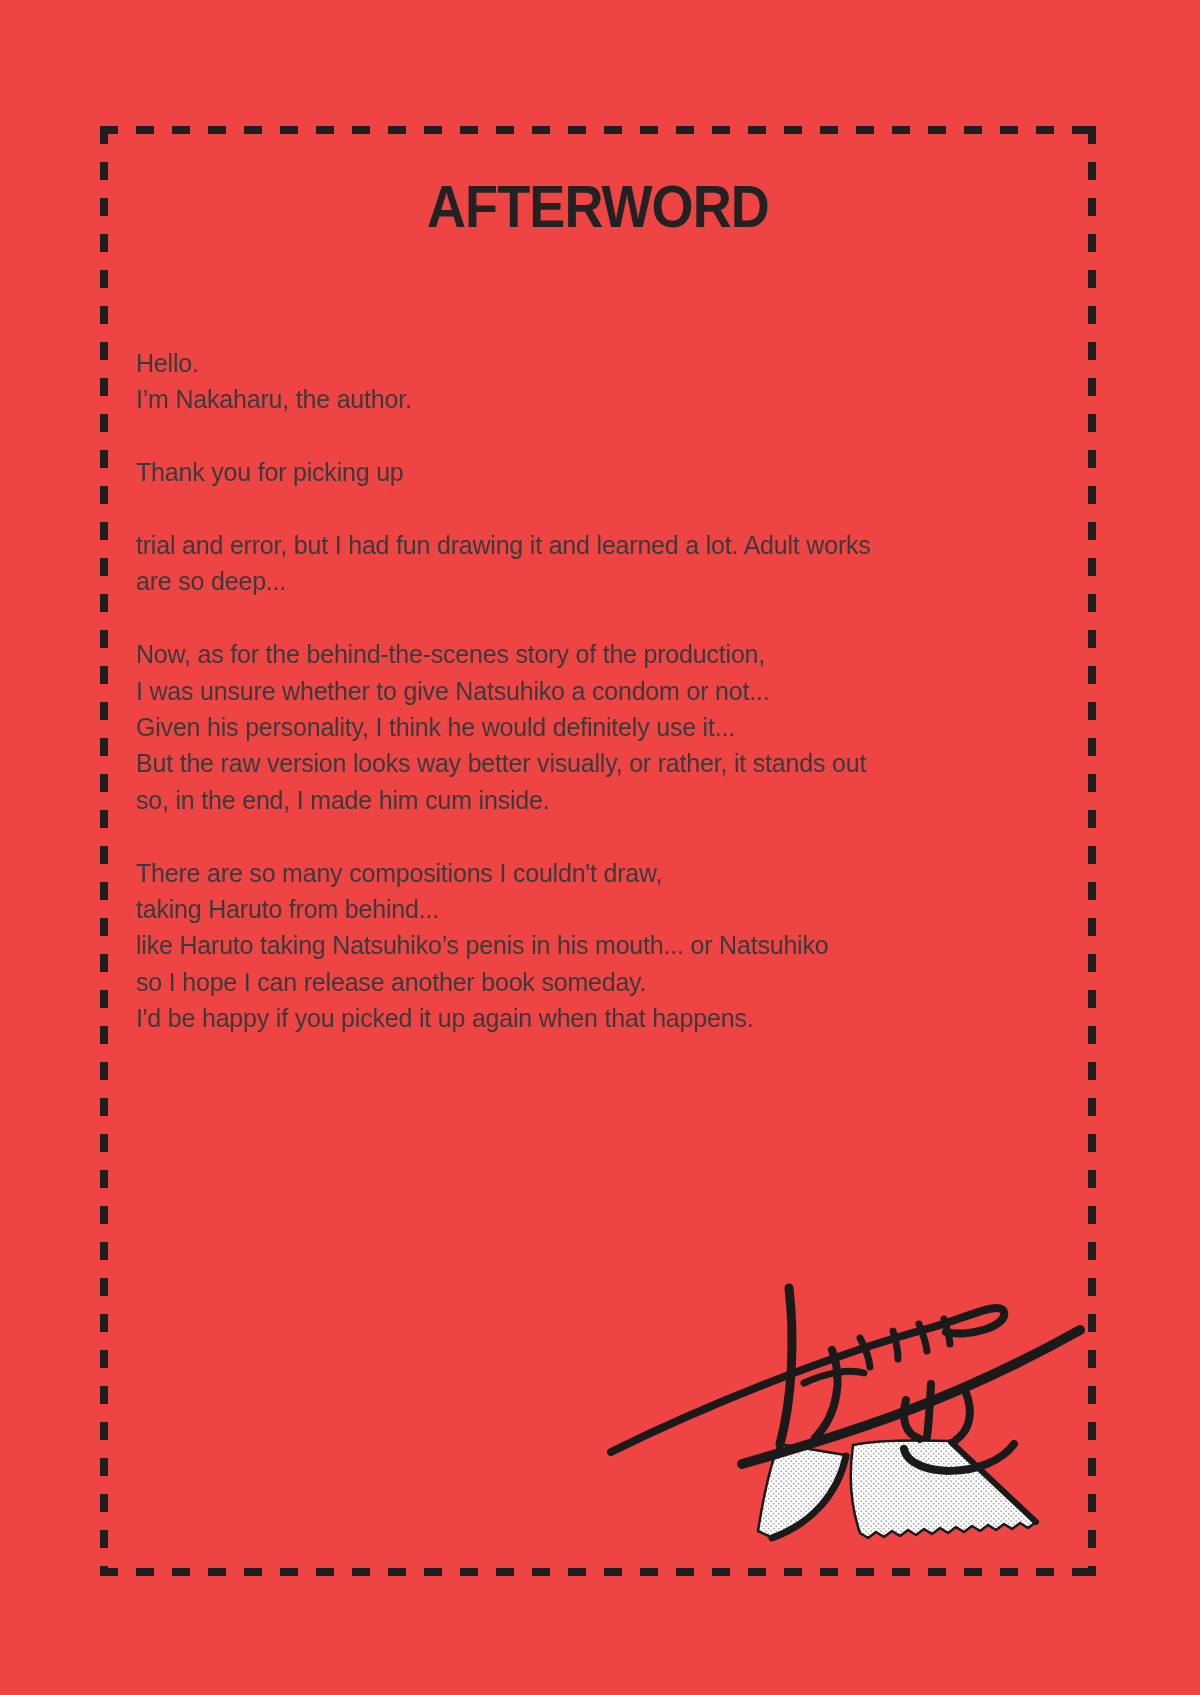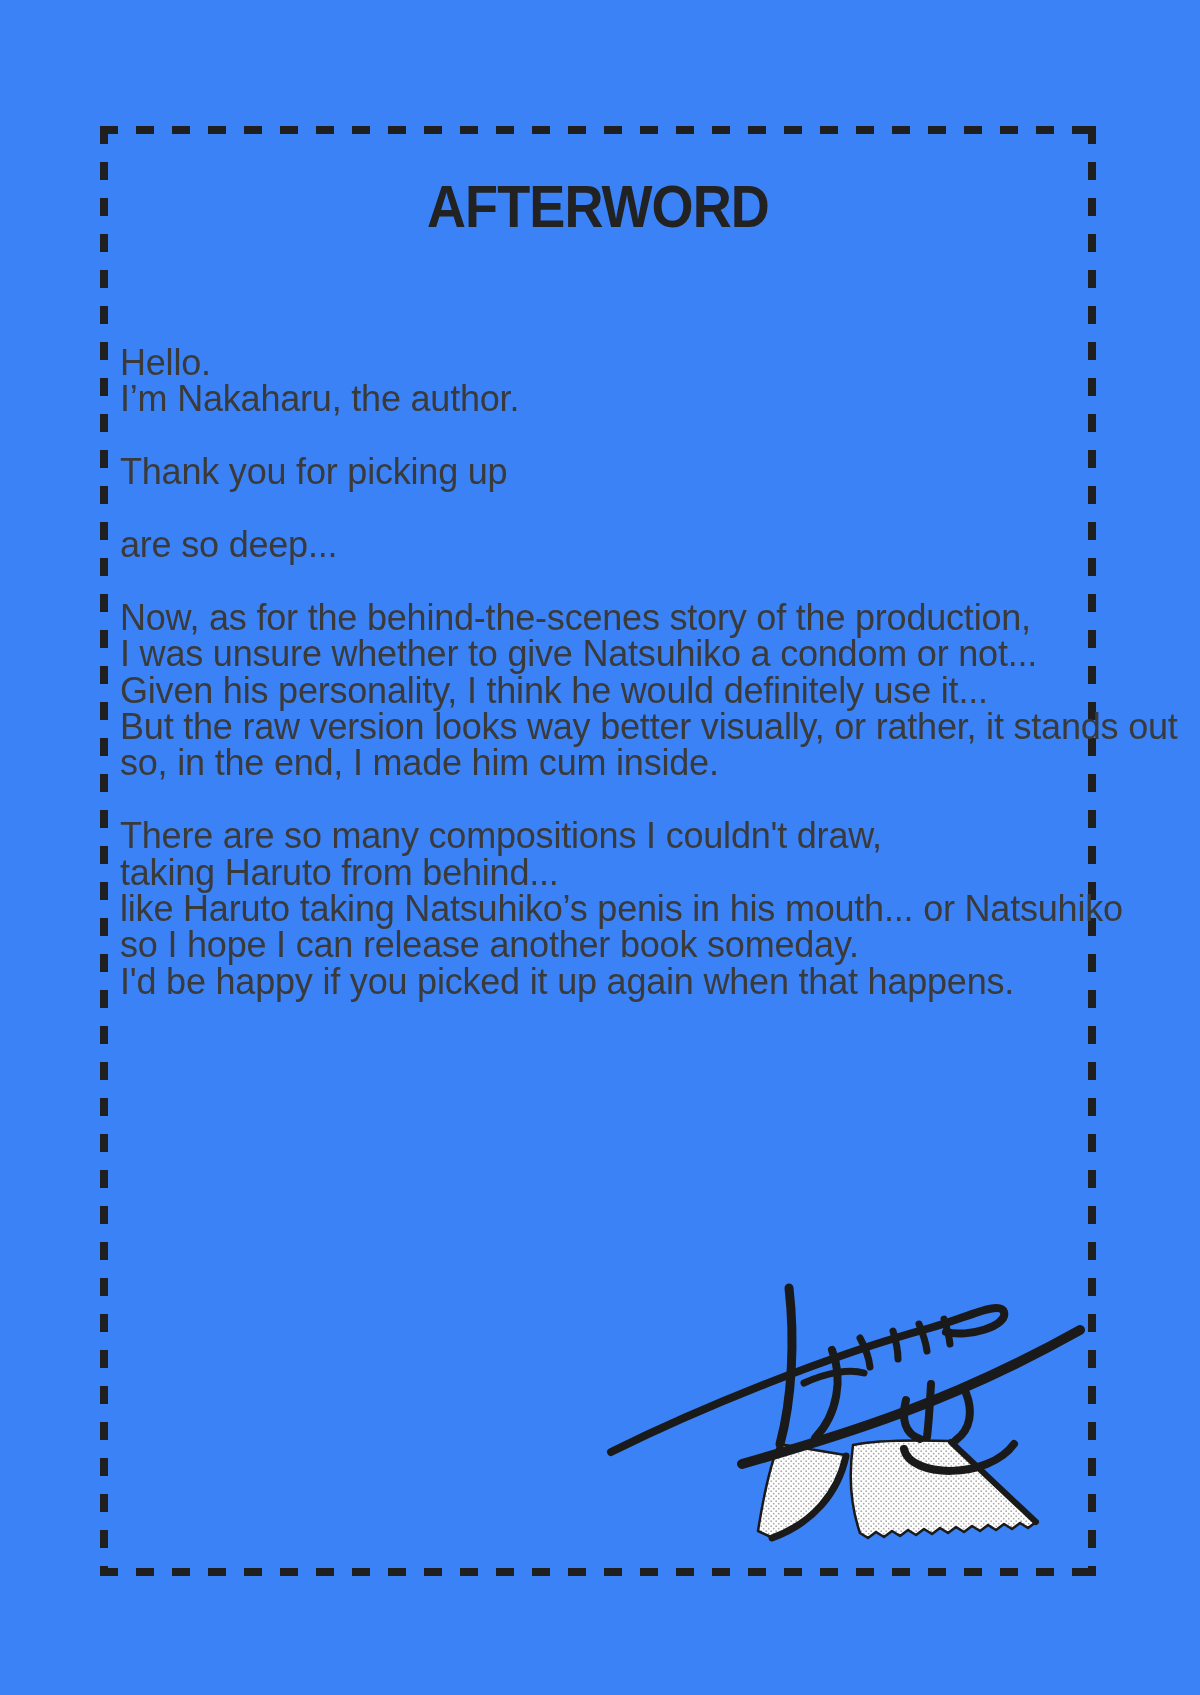--- a/index.html
+++ b/index.html
@@ -1,19 +1,19 @@
 <!DOCTYPE html>
 <html><head>
 <meta charset="utf-8">
 <style>
   html,body{margin:0;padding:0;background:#ffffff;}
   .page{
     position:relative;
     width:1200px;height:1695px;
-    background:#3b82f6;
+    background:#ef4444;
     font-family:"Liberation Sans","DejaVu Sans",sans-serif;
     color:#3a3a3a;
     overflow:hidden;
   }
   
   .h-dash{position:absolute;height:8px;
     background:repeating-linear-gradient(90deg,#1f1f1f 0 18px,transparent 18px 36px);}
   .v-dash{position:absolute;width:8px;
     background:repeating-linear-gradient(180deg,#1f1f1f 0 18px,transparent 18px 36px);}
   .b-top{left:100px;top:126px;width:996px;}
@@ -22,22 +22,22 @@
   .b-right{left:1088px;top:126px;height:1450px;}
 
   .title{
     position:absolute;left:100px;top:177px;width:996px;
     text-align:center;font-size:60px;line-height:60px;font-weight:700;
     color:#222222;letter-spacing:-1px;
   }
   .title span{display:inline-block;transform:scaleX(0.9);transform-origin:center;}
 
   .body-text{
-    position:absolute;left:120px;top:345px;width:930px;
-    font-size:36px;line-height:36.4px;font-weight:300;
+    position:absolute;left:136px;top:345px;width:930px;
+    font-size:25px;line-height:36.4px;font-weight:300;
     letter-spacing:-0.2px;color:#3a3a3a;
   }
   .para{margin:0 0 36.4px 0;}
   .line{white-space:nowrap;}
 
   .sig-art{position:absolute;left:555px;top:1280px;width:545px;height:265px;}
   .sig-art svg{display:block;width:100%;height:100%;}
 </style>
 </head>
 <body>
@@ -55,20 +55,21 @@
 
   <div class="body-text">
     <div class="para">
       <div class="line">Hello.</div>
       <div class="line">I’m Nakaharu, the author.</div>
     </div>
     <div class="para">
       <div class="line">Thank you for picking up</div>
     </div>
     <div class="para">
+      <div class="line">trial and error, but I had fun drawing it and learned a lot. Adult works</div>
       <div class="line">are so deep...</div>
     </div>
     <div class="para">
       <div class="line">Now, as for the behind-the-scenes story of the production,</div>
       <div class="line">I was unsure whether to give Natsuhiko a condom or not...</div>
       <div class="line">Given his personality, I think he would definitely use it...</div>
       <div class="line">But the raw version looks way better visually, or rather, it stands out</div>
       <div class="line">so, in the end, I made him cum inside.</div>
     </div>
     <div class="para">

